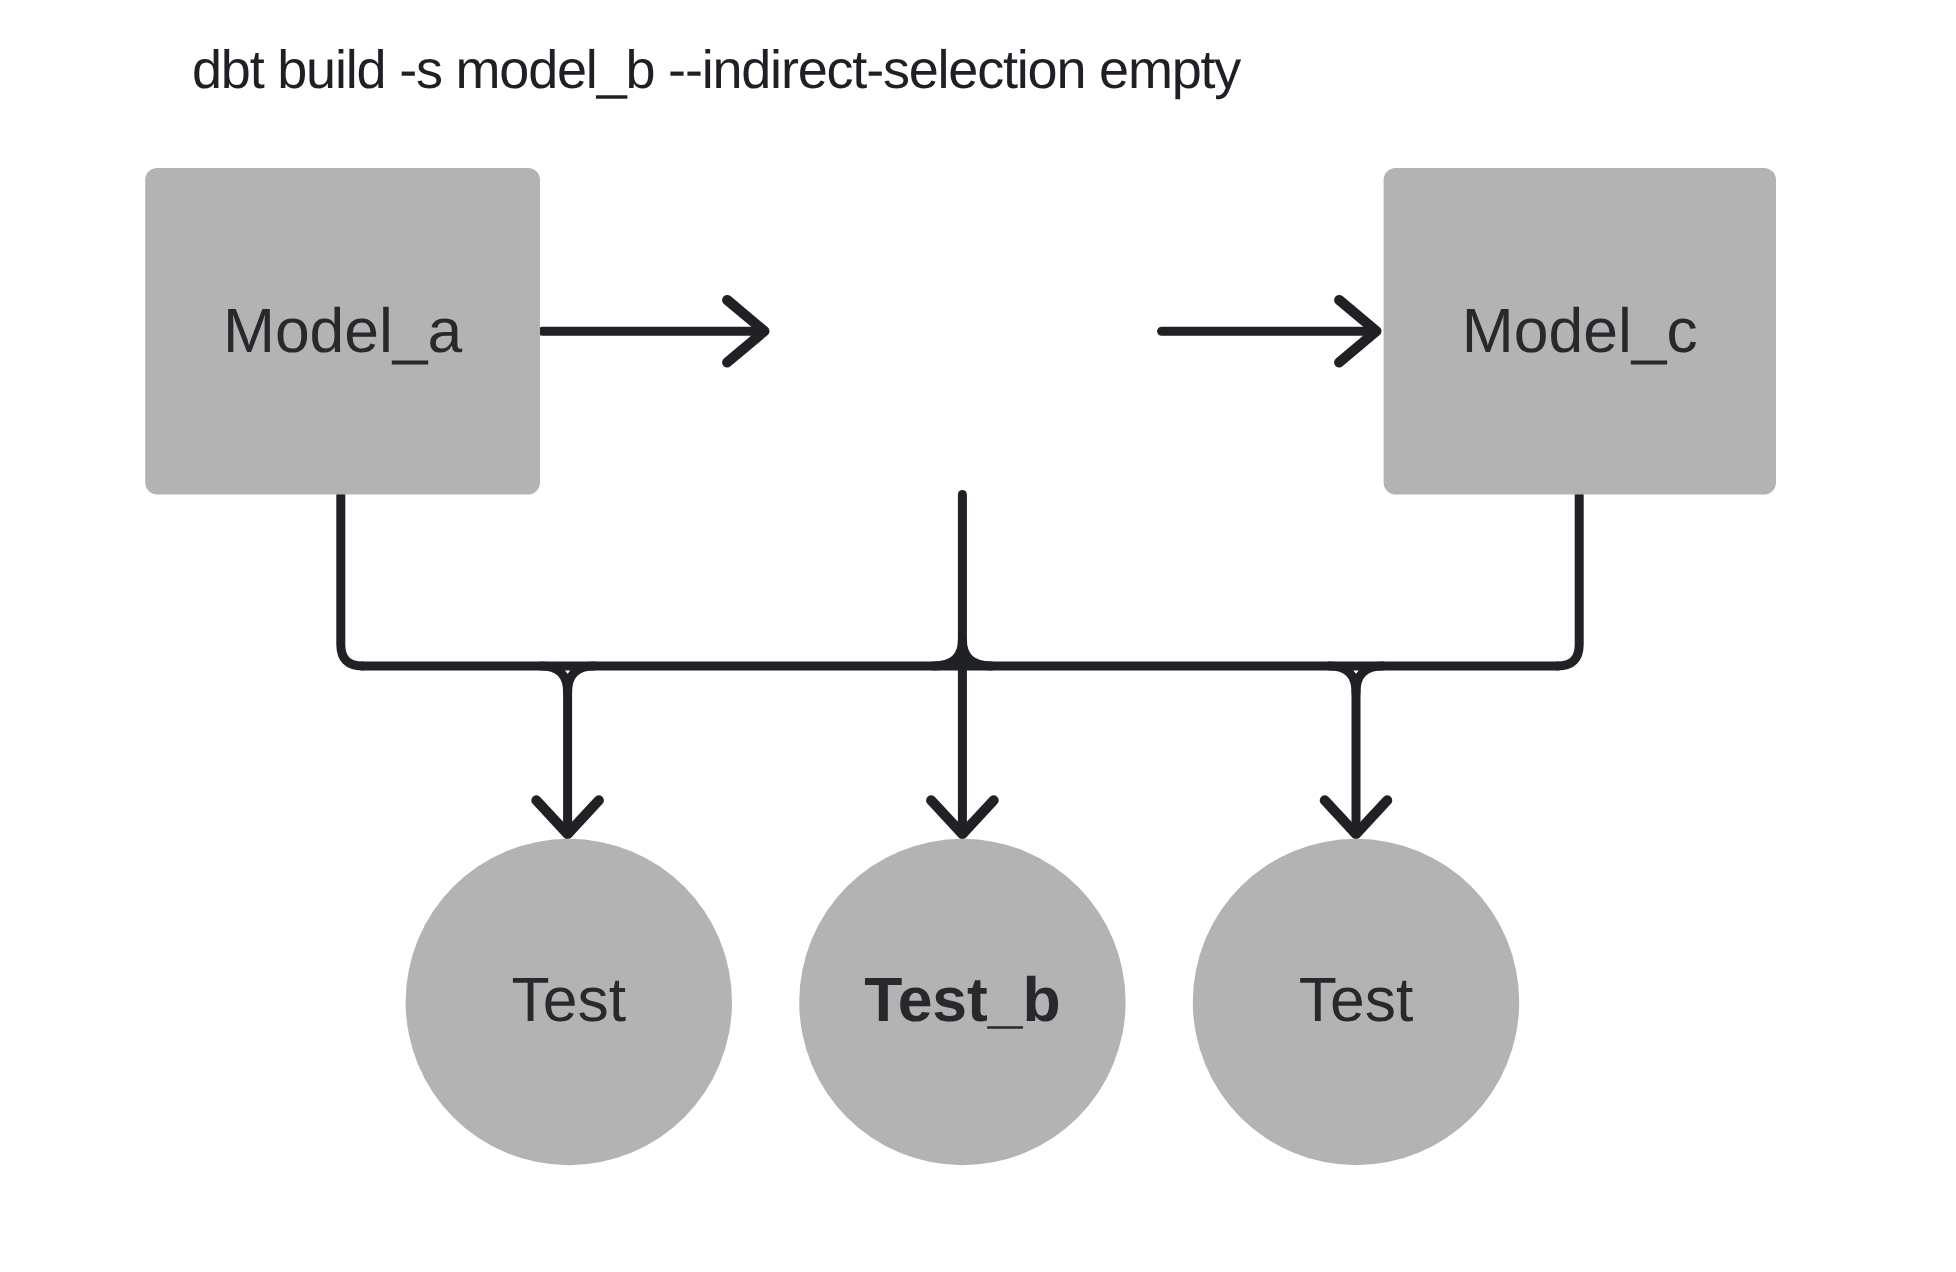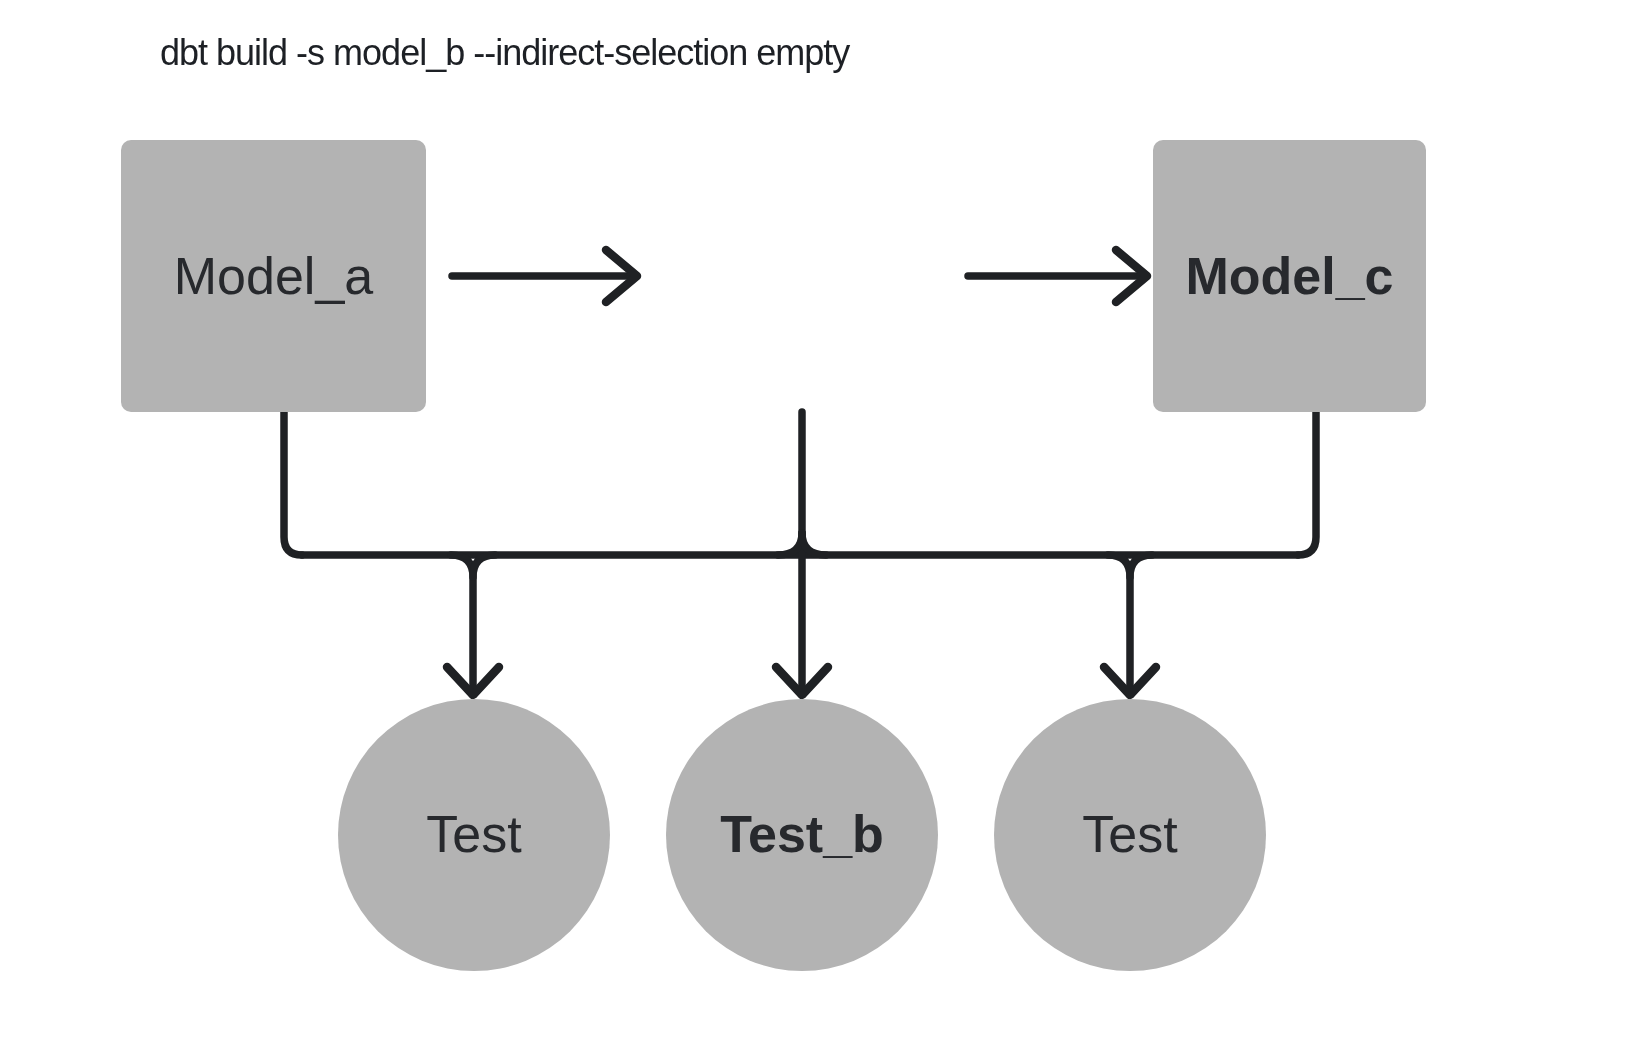--- a/index.html
+++ b/index.html
@@ -18,21 +18,21 @@
     width: 1630px;
     height: 1060px;
     background: var(--bg);
     overflow: hidden;
     font-family: "Liberation Sans", "DejaVu Sans", sans-serif;
   }
   .title {
     position: absolute;
     left: 160px;
     top: 32px;
-    font-size: 36px;
+    font-size: 45px;
     font-weight: 500;
     letter-spacing: -1px;
     color: var(--title-text);
     white-space: nowrap;
   }
   .edges {
     position: absolute;
     left: 0; top: 0;
     width: 1630px;
     height: 1060px;
@@ -68,23 +68,23 @@
   }
   .test {
     top: 699px;
     width: 272px;
     height: 272px;
     border-radius: 50%;
     background: var(--node);
     flex-direction: column;
     line-height: 1.65;
   }
-  .model-a { left: 121px; width: 305px; }
+  .model-a { left: 121px; width: 329px; }
   .model-b { left: 639px; width: 326px; }
-  .model-c { left: 1153px; width: 273px; font-weight: bold; }
+  .model-c { left: 1153px; width: 327px; }
   .test-ab { left: 338px; }
   .test-b  { left: 666px; font-weight: bold; }
   .test-bc { left: 994px; }
 </style>
 </head>
 <body>
 
 <div class="canvas">
 
   <div class="title">dbt build -s model_b --indirect-selection empty</div>

